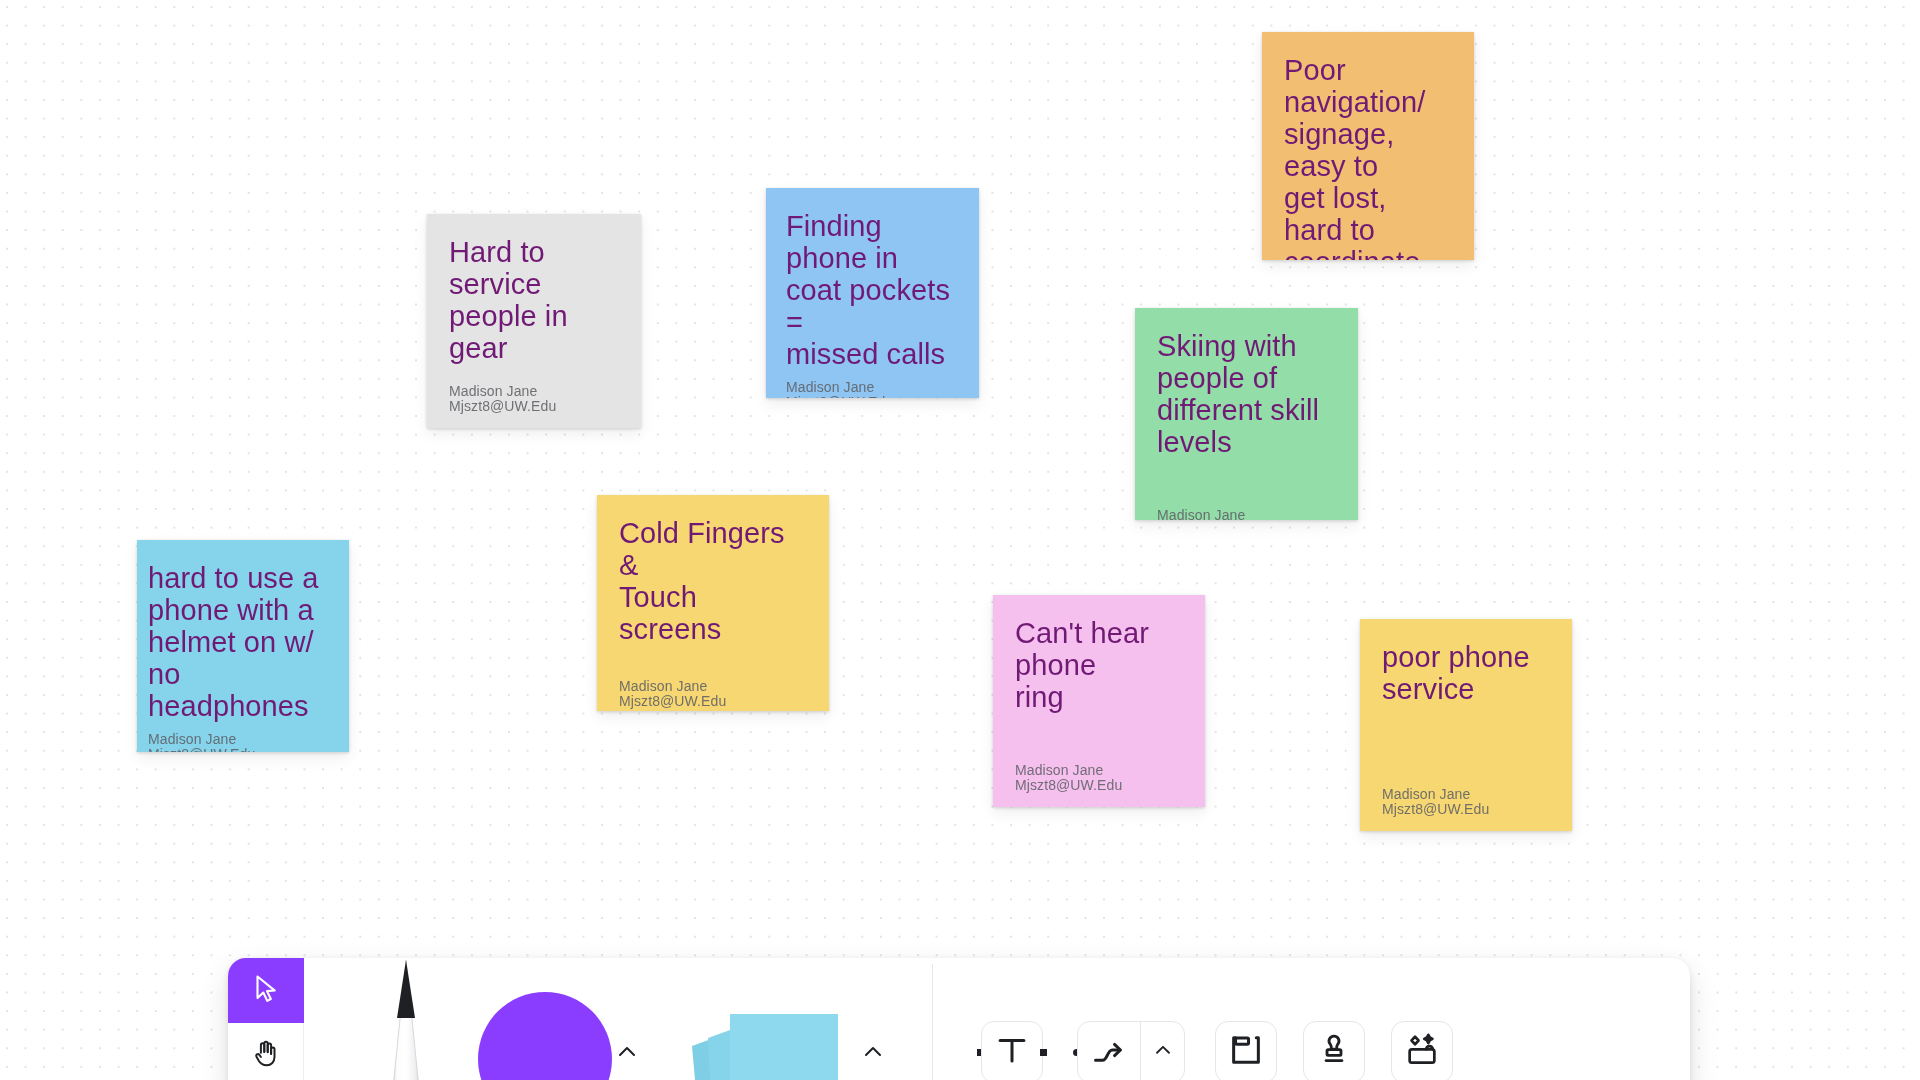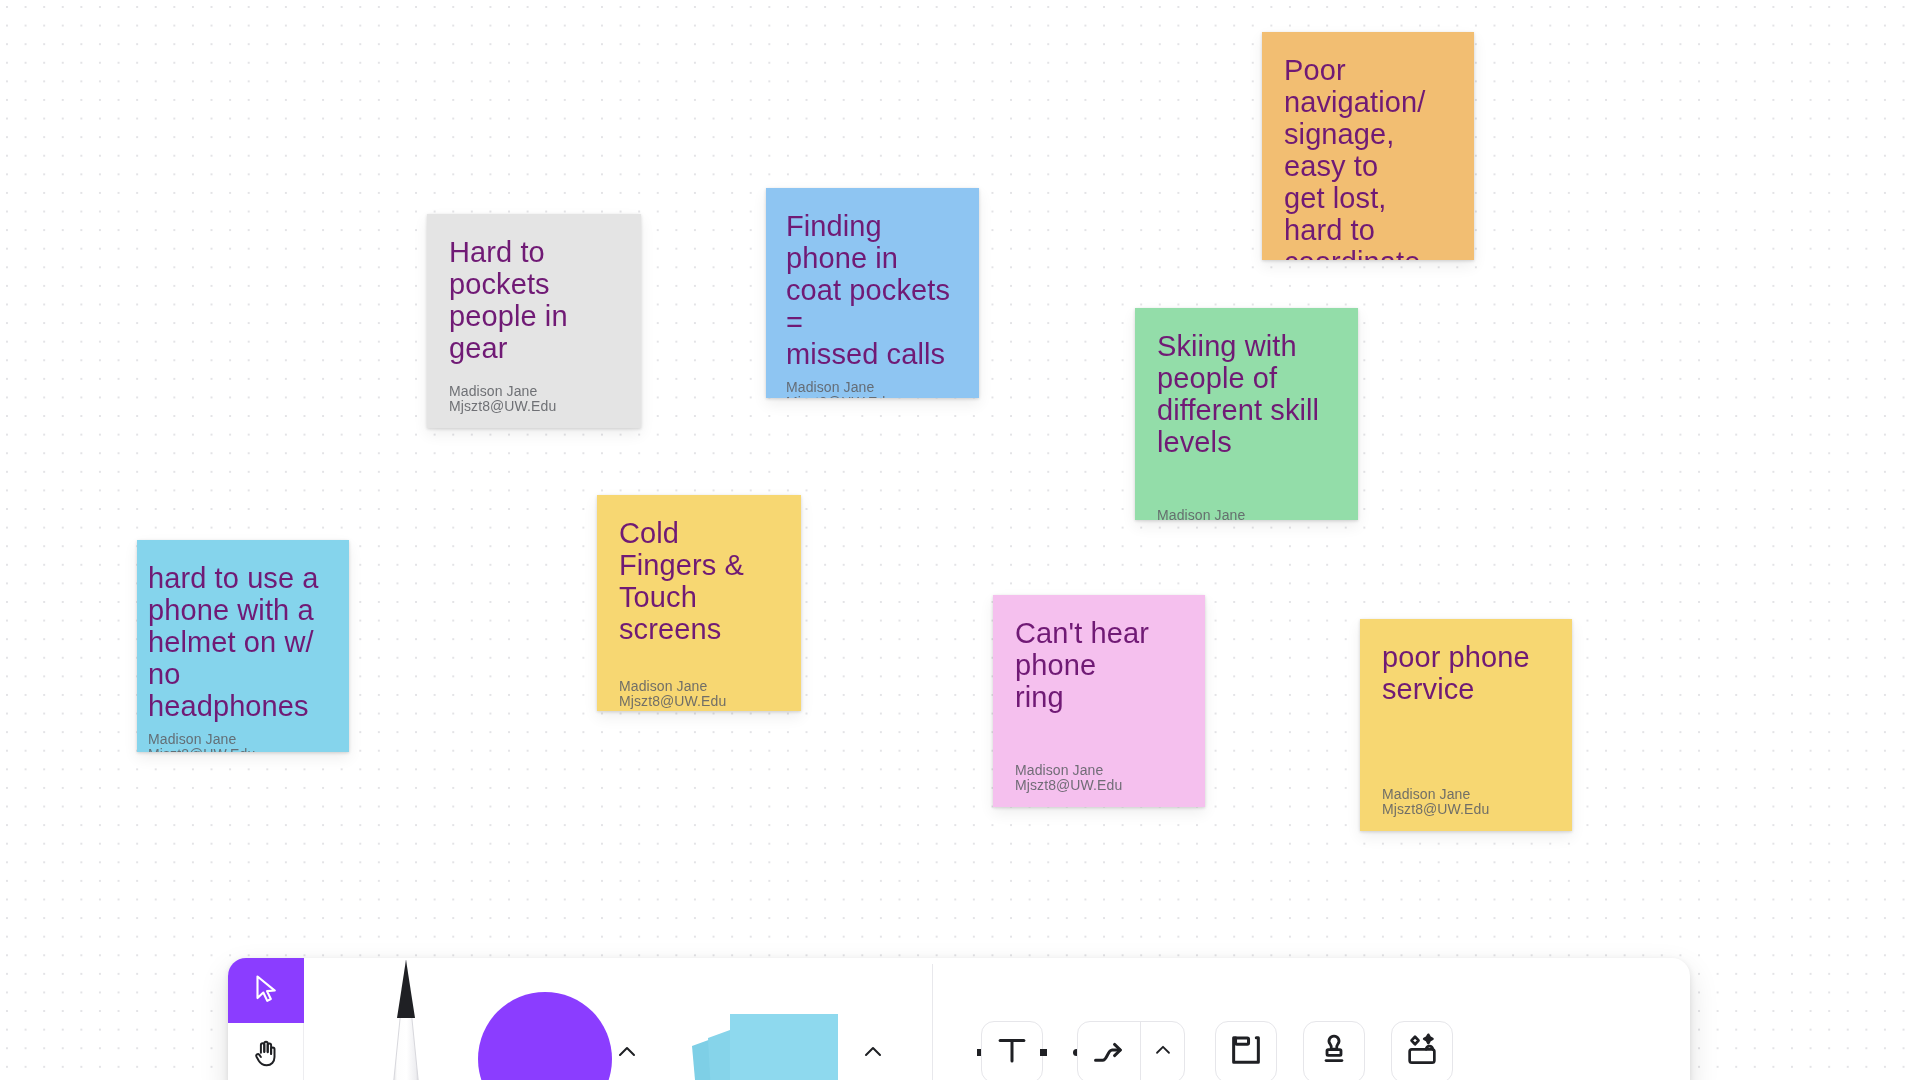--- a/index.html
+++ b/index.html
@@ -167,41 +167,41 @@
   <div class="sticky" id="n0" style="left: 1262px; top: 32px; width: 212px; height: 228px; background: rgb(242, 190, 114);">
     <div class="note-text">Poor navigation/
 signage, easy to
 get lost, hard to
 coordinate
 meetup</div>
     <div class="note-author">Madison Jane Mjszt8@UW.Edu</div>
   </div>
 
   <div class="sticky" id="n1" style="left: 427px; top: 214px; width: 214px; height: 214px; background: rgb(228, 228, 228);">
-    <div class="note-text">Hard to pockets
+    <div class="note-text">Hard to service
 people in gear</div>
     <div class="note-author">Madison Jane Mjszt8@UW.Edu</div>
   </div>
 
   <div class="sticky" id="n2" style="left: 766px; top: 188px; width: 213px; height: 210px; background: rgb(142, 197, 242); padding-left: 20px;">
     <div class="note-text">Finding phone in
 coat pockets =
 missed calls</div>
     <div class="note-author">Madison Jane Mjszt8@UW.Edu</div>
   </div>
 
   <div class="sticky" id="n3" style="left: 1135px; top: 308px; width: 223px; height: 212px; background: rgb(147, 221, 169); gap: 40px;">
     <div class="note-text">Skiing with
 people of
 different skill
 levels</div>
     <div class="note-author">Madison Jane Mjszt8@UW.Edu</div>
   </div>
 
-  <div class="sticky" id="n4" style="left: 597px; top: 495px; width: 204px; height: 216px; background: rgb(247, 215, 114); gap: 24px;">
+  <div class="sticky" id="n4" style="left: 597px; top: 495px; width: 232px; height: 216px; background: rgb(247, 215, 114); gap: 24px;">
     <div class="note-text">Cold Fingers &amp;
 Touch screens</div>
     <div class="note-author">Madison Jane Mjszt8@UW.Edu</div>
   </div>
 
   <div class="sticky" id="n5" style="left: 137px; top: 540px; width: 212px; height: 212px; background: rgb(133, 212, 236); padding-left: 11px;">
     <div class="note-text">hard to use a
 phone with a
 helmet on w/ no
 headphones</div>

